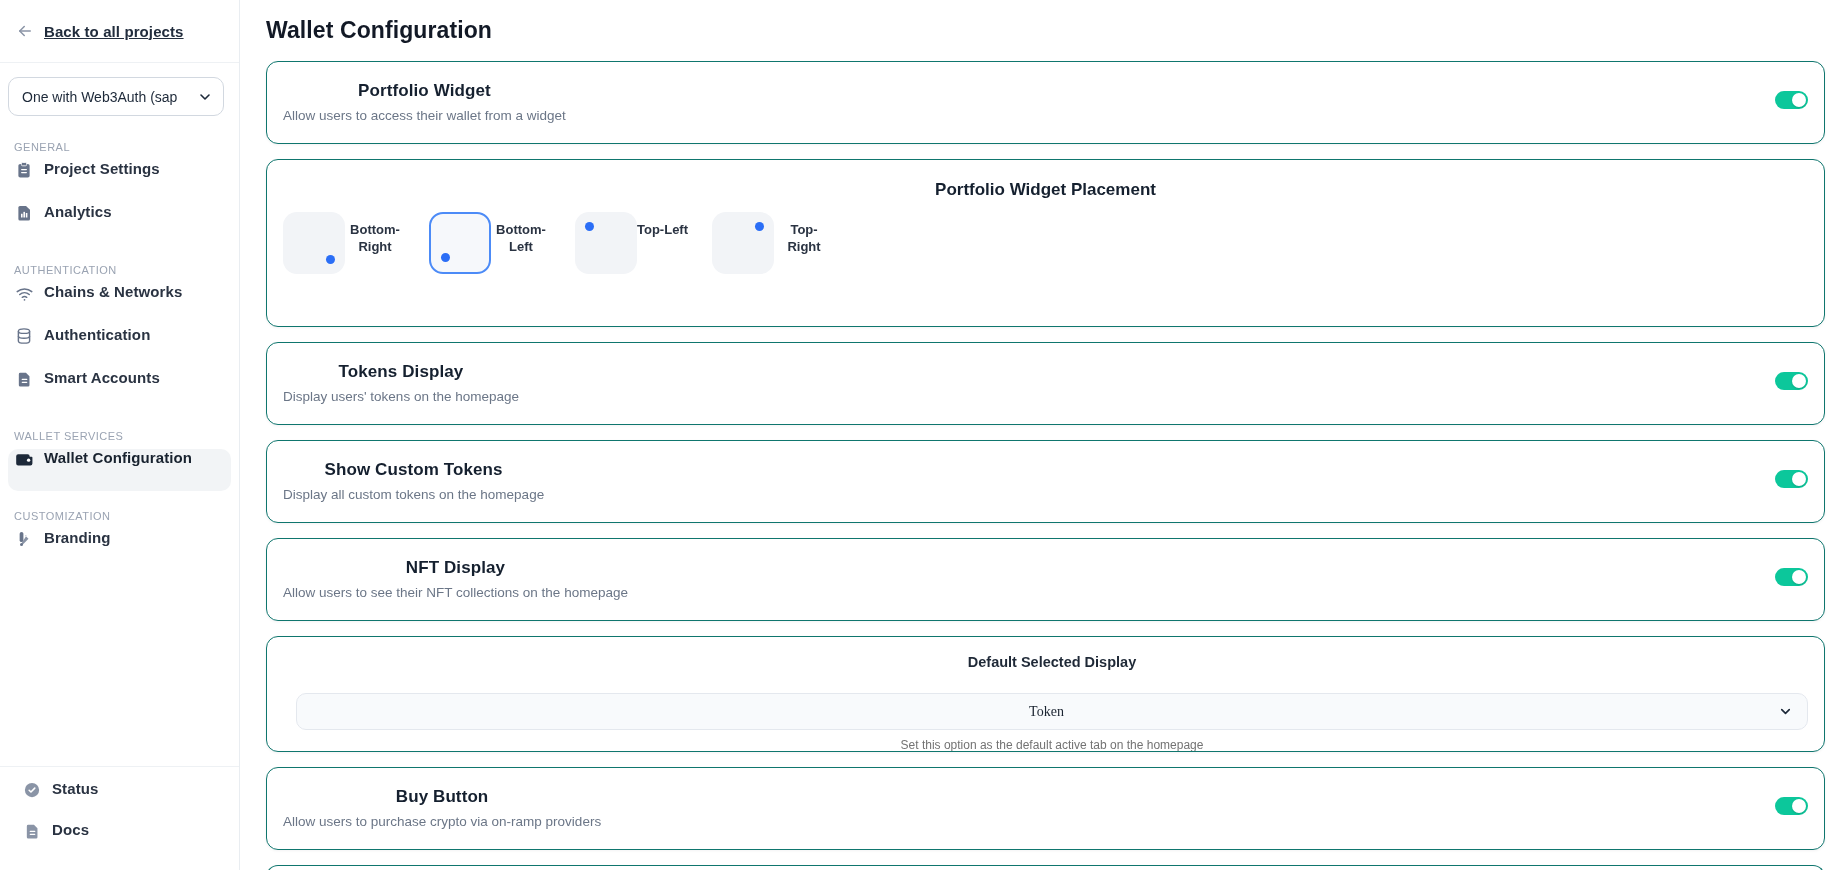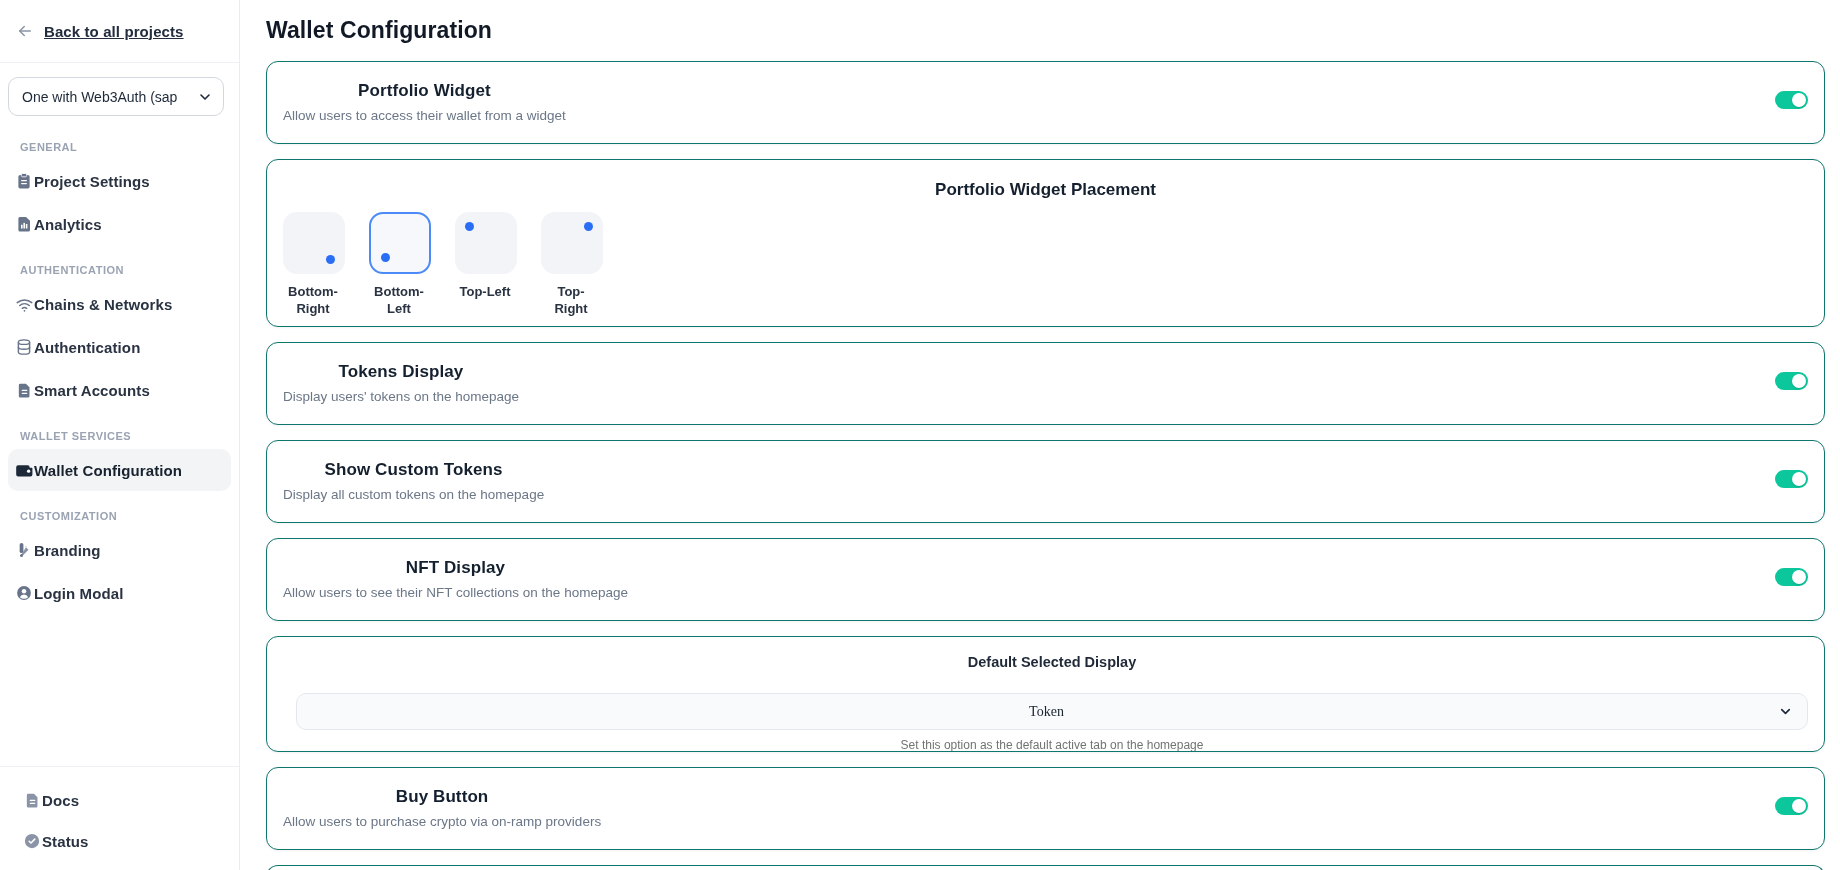--- a/index.html
+++ b/index.html
@@ -11,24 +11,24 @@
   .sidebar { width:240px; min-width:240px; height:870px; border-right:1px solid #e9edf1;
     display:flex; flex-direction:column; background:#fff; }
   .back-row { height:63px; display:flex; align-items:center; gap:10px; padding:0 16px;
     border-bottom:1px solid #eef1f4; cursor:pointer; }
   .back-row .lbl { font-size:15px; font-weight:700; color:#222d3d; letter-spacing:.1px;text-decoration:underline; }
   .project-select { margin:14px 8px 6px 8px; height:39px; width:216px; background:#fff;
     border:1px solid #d2d8e0; border-radius:10px; display:flex; align-items:center;
     padding:0 10px 0 13px; cursor:pointer; }
   .project-select .val { flex:1; font-size:14px; color:#1d2939; white-space:nowrap;
     overflow:hidden; }
-  .section-label { margin:14px 0 2px 0; padding:0 20px; height:22px; line-height:22px;
-    font-size:11px; font-weight:700; letter-spacing:.5px; color:#9aa3b2; text-transform:uppercase; }
-  .nav-item { margin:1px 8px; height:42px; border-radius:10px; display:flex; align-items:center;
-    padding:0 6px; cursor:pointer; }
+  .section-label { margin:14px 0 2px 0; padding:0 14px; height:22px; line-height:22px;
+    font-size:11px; font-weight:400; letter-spacing:.5px; color:#9aa3b2; text-transform:uppercase; }
+  .nav-item { margin:1px 8px; height:42px; border-radius:10px; display:flex; 
+    gap:10px; padding:0 6px; cursor:pointer; }
   .nav-item .ic { width:20px; height:20px; display:flex; align-items:center; justify-content:center; }
   .nav-item .txt { font-size:15px; font-weight:600; color:#2a3342; letter-spacing:.1px; }
   .nav-item.active { background:#f2f4f6; }
   .nav-item.active .txt { font-weight:700; color:#18222f; }
   .side-spacer { flex:1; }
   .side-footer { border-top:1px solid #eef1f4; padding:12px 8px 8px 8px; }
   .side-footer .nav-item { height:40px; }
 
   
   .main { flex:1; padding:0 15px 0 26px; overflow:hidden; }
@@ -44,21 +44,21 @@
   .tc-desc { font-size:13.5px; color:#6b7687; line-height:18px; margin-top:5px; }
 
   .switch { position:relative; width:33px; height:18px; border-radius:9px; background:#0cc79b;
     margin-top:11px; cursor:pointer; flex:none; }
   .switch .knob { position:absolute; top:2px; right:2px; width:14px; height:14px;
     border-radius:50%; background:#fff; box-shadow:0 1px 2px rgba(0,0,0,.15); }
 
   .card.placement-card { height:168px; padding:19px 16px 0 16px; overflow:hidden; }
   .pc-title { font-size:17px; font-weight:700; color:#15202f; line-height:22px; margin-bottom:11px; }
   .pc-row { display:flex; gap:24px; }
-  .pc-option { display:flex; flex-direction:column; cursor:pointer; }
+  .pc-option { display:flex; flex-direction:row; cursor:pointer; }
   .tile { position:relative; width:62px; height:62px; border-radius:14px; background:#f2f4f7; }
   .tile.selected { border:2px solid #4c8bf7; background:#f6f8fb; }
   .tile .dot { position:absolute; width:9px; height:9px; border-radius:50%; background:#2b6ef6; }
   .dot.bottom-right { right:10px; bottom:10px; }
   .dot.bottom-left  { left:10px;  bottom:10px; }
   .dot.top-left     { left:10px;  top:10px; }
   .dot.top-right    { right:10px; top:10px; }
   .pc-label { margin-top:9px; max-width:60px; font-size:13px; font-weight:600;
     color:#2a3342; line-height:17px; }
 
@@ -181,53 +181,43 @@
         <span class="ic">
           <svg width="18" height="18" viewBox="0 0 24 24">
               <rect x="6.2" y="2.6" width="5" height="13.5" rx="2.5" fill="#68748a"></rect>
               <path d="M13.4 7.2l4.6 4.4-6.2 6.4c-.9.9-2.4.9-3.3 0l6.9-10.8z" fill="#8a94a6"></path>
               <circle cx="8.7" cy="19.2" r="2" fill="#68748a"></circle>
             </svg>
         </span>
         <span class="txt">Branding</span>
       </div>
 
+    </nav>
+
+    <div class="side-spacer"></div>
+
+    <div class="side-footer">
       <div class="nav-item">
         <span class="ic">
           <svg width="18" height="18" viewBox="0 0 24 24">
-              <circle cx="12" cy="12" r="9.2" fill="#68748a"></circle>
-              <circle cx="12" cy="9.6" r="3" fill="#fff"></circle>
-              <path d="M6.4 17.6a6.2 6.2 0 0 1 11.2 0 9.2 9.2 0 0 1-11.2 0z" fill="#fff"></path>
-            </svg>
-        </span>
-        <span class="txt">Login Modal</span>
-      </div>
-    </nav>
-
-    <div class="side-spacer"></div>
-
-    <div class="side-footer">
+              <circle cx="12" cy="12" r="9.5" fill="#8a94a6"></circle>
+              <path d="M8.2 12.3l2.4 2.4 5.1-5.2" stroke="#fff" stroke-width="2.1" fill="none" stroke-linecap="round" stroke-linejoin="round"></path>
+            </svg>
+        </span>
+        <span class="txt">Status</span>
+      </div>
       <div class="nav-item">
         <span class="ic">
           <svg width="17" height="17" viewBox="0 0 24 24">
               <path d="M6 2.5h8l5 5V20a2 2 0 0 1-2 2H6a2 2 0 0 1-2-2V4.5a2 2 0 0 1 2-2z" fill="#8a94a6"></path>
               <rect x="8" y="11" width="8" height="1.8" rx=".9" fill="#fff"></rect>
               <rect x="8" y="15" width="8" height="1.8" rx=".9" fill="#fff"></rect>
             </svg>
         </span>
         <span class="txt">Docs</span>
-      </div>
-      <div class="nav-item">
-        <span class="ic">
-          <svg width="18" height="18" viewBox="0 0 24 24">
-              <circle cx="12" cy="12" r="9.5" fill="#8a94a6"></circle>
-              <path d="M8.2 12.3l2.4 2.4 5.1-5.2" stroke="#fff" stroke-width="2.1" fill="none" stroke-linecap="round" stroke-linejoin="round"></path>
-            </svg>
-        </span>
-        <span class="txt">Status</span>
       </div>
     </div>
   </aside>
 
   <main class="main">
     <h1 class="page-title">Wallet Configuration</h1>
 
     <div class="cards">
 
       <section class="card toggle-card">

